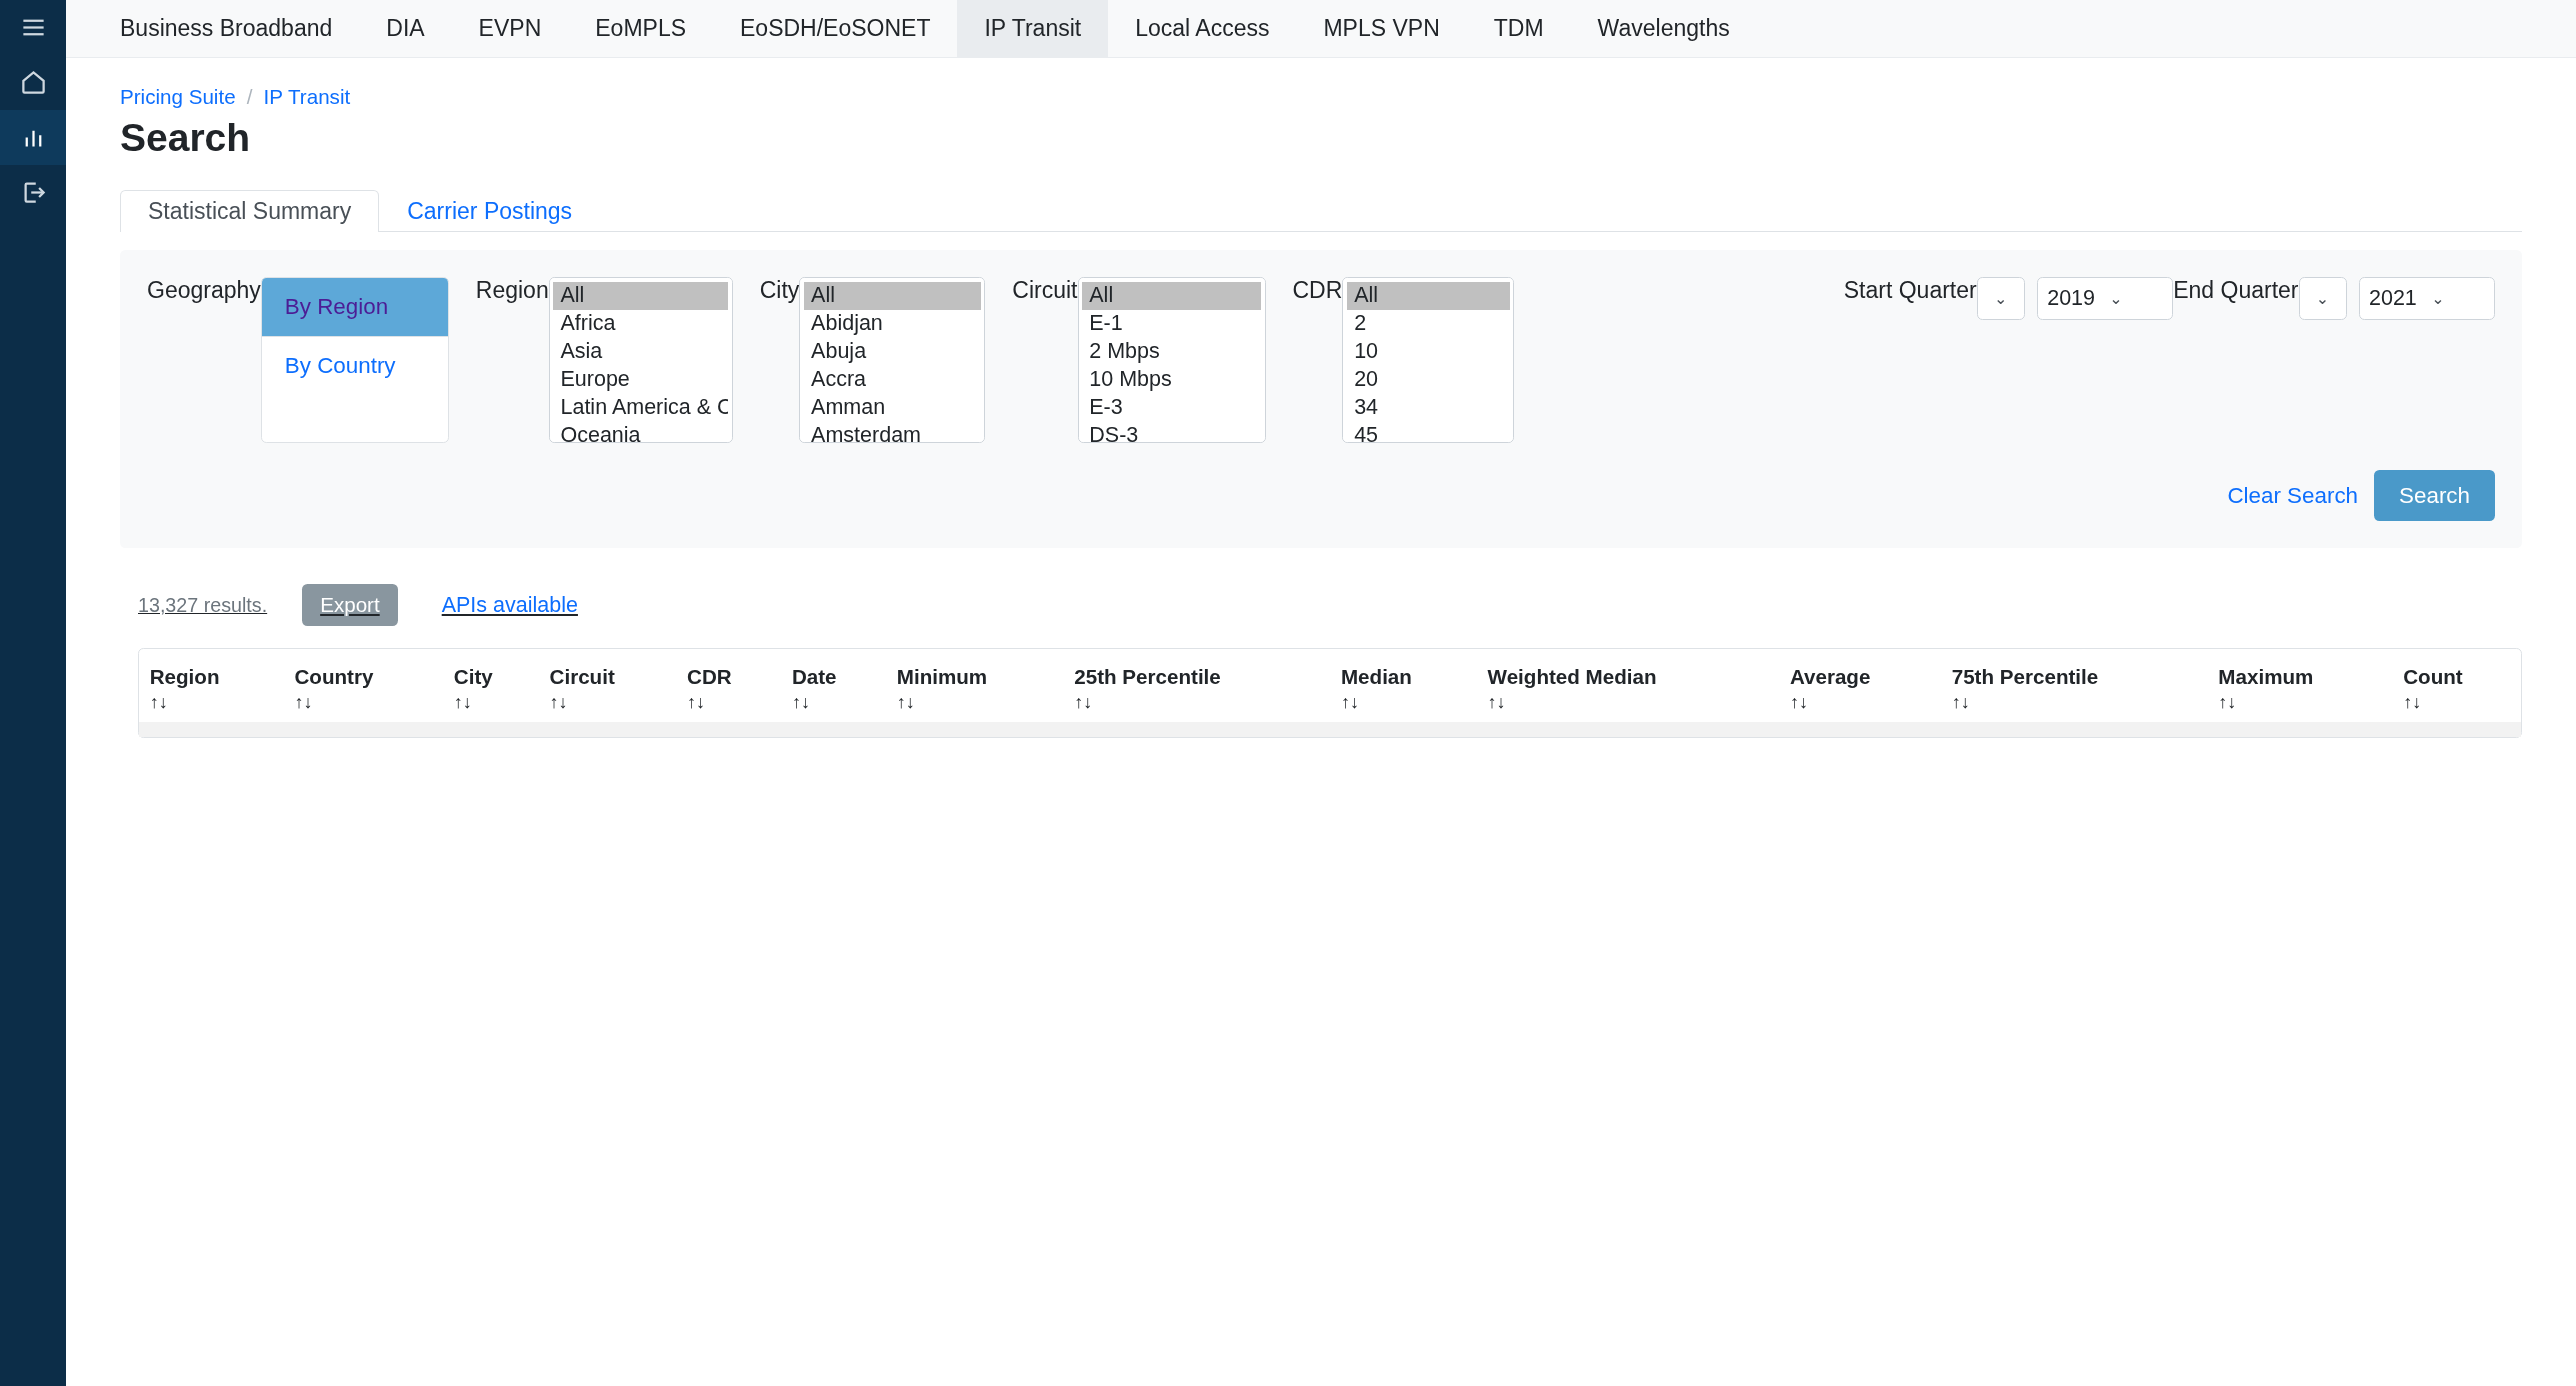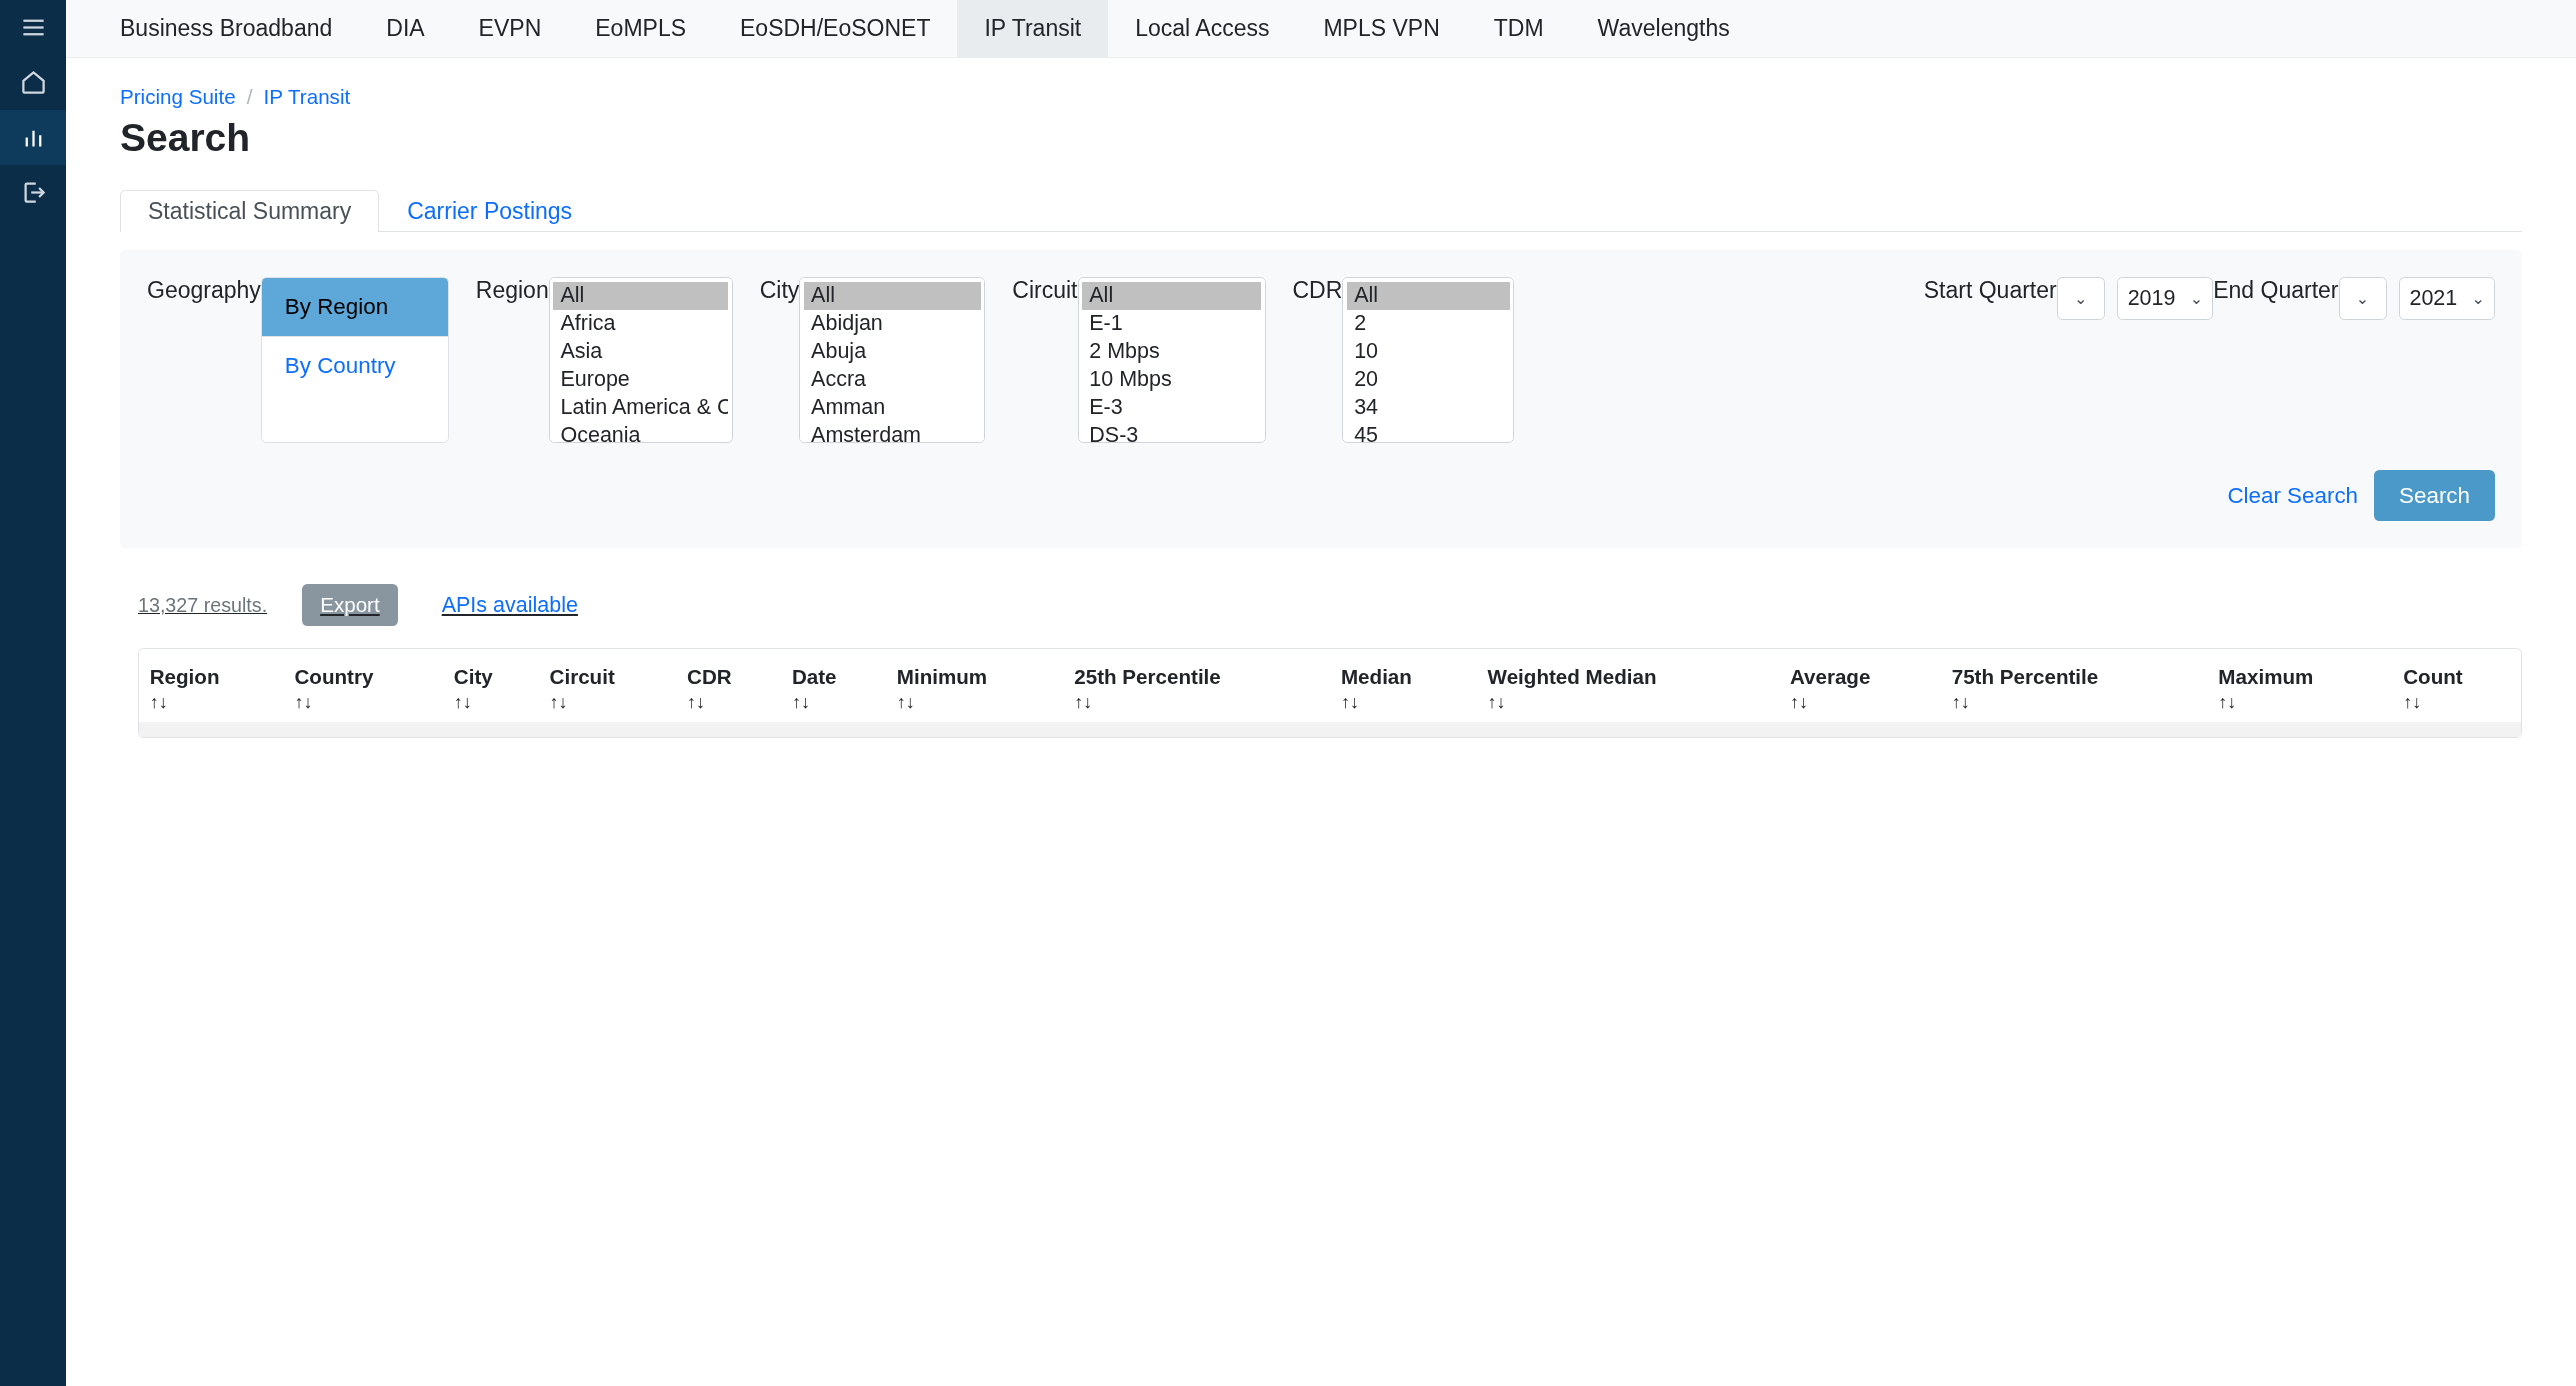--- a/index.html
+++ b/index.html
@@ -107,21 +107,21 @@
 }
 .geo-btn {
   padding: 16px 23px;
   font-size: 22.4px;
   cursor: pointer;
   background: #fff;
   color: #0d6efd;
   border-bottom: 0.9px solid #dee2e6;
 }
 .geo-btn:last-child { border-bottom: none; }
-.geo-btn.active { background: #5da8d8; color: #000000; }
+.geo-btn.active { background: #5da8d8; color: #4c1d95; }
 
 .listbox {
   width: 184px;
   height: 166px;
   background: #fff;
   border: 0.9px solid #ced4da;
   border-radius: 5.4px;
   overflow-y: auto;
   font-size: 21.5px;
   padding: 3.6px;
@@ -146,21 +146,21 @@
   border-radius: 5.4px;
   padding: 7.2px 9px;
   font-size: 21.5px;
   height: 43px;
   display: flex;
   align-items: center;
   justify-content: space-between;
   cursor: pointer;
 }
 .select.small { width: 48px; justify-content: center; }
-.select.year { width: 96px; justify-content: flex-end; gap: 14.3px; }
+.select.year { width: 136px; justify-content: flex-start; gap: 14.3px; }
 .chev { font-size: 16px; color: #495057; }
 
 .action-row { display: flex; justify-content: flex-end; gap: 16px; align-items: center; margin-top: 27px; }
 .link-btn { color: #0d6efd; font-size: 22.4px; cursor: pointer; }
 .primary-btn {
   background: #4a99c9;
   color: #fff;
   border: none;
   border-radius: 5.4px;
   padding: 12.5px 25px;

